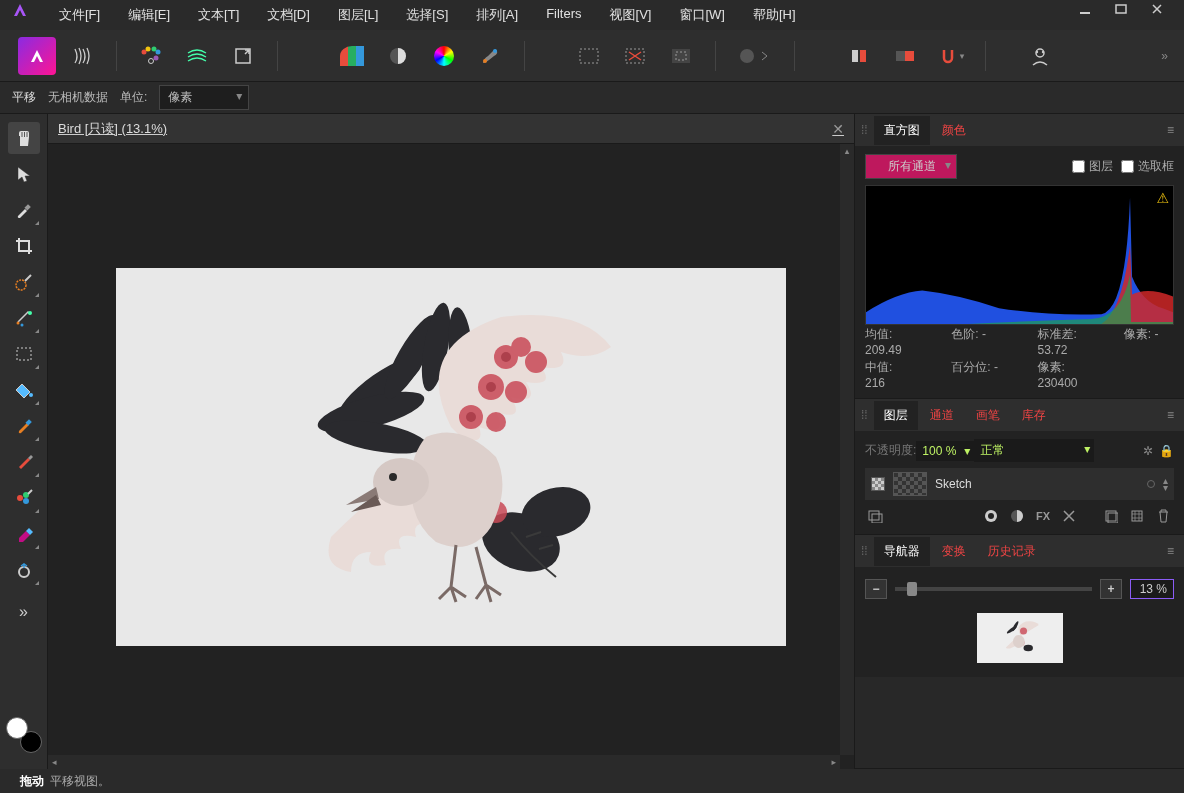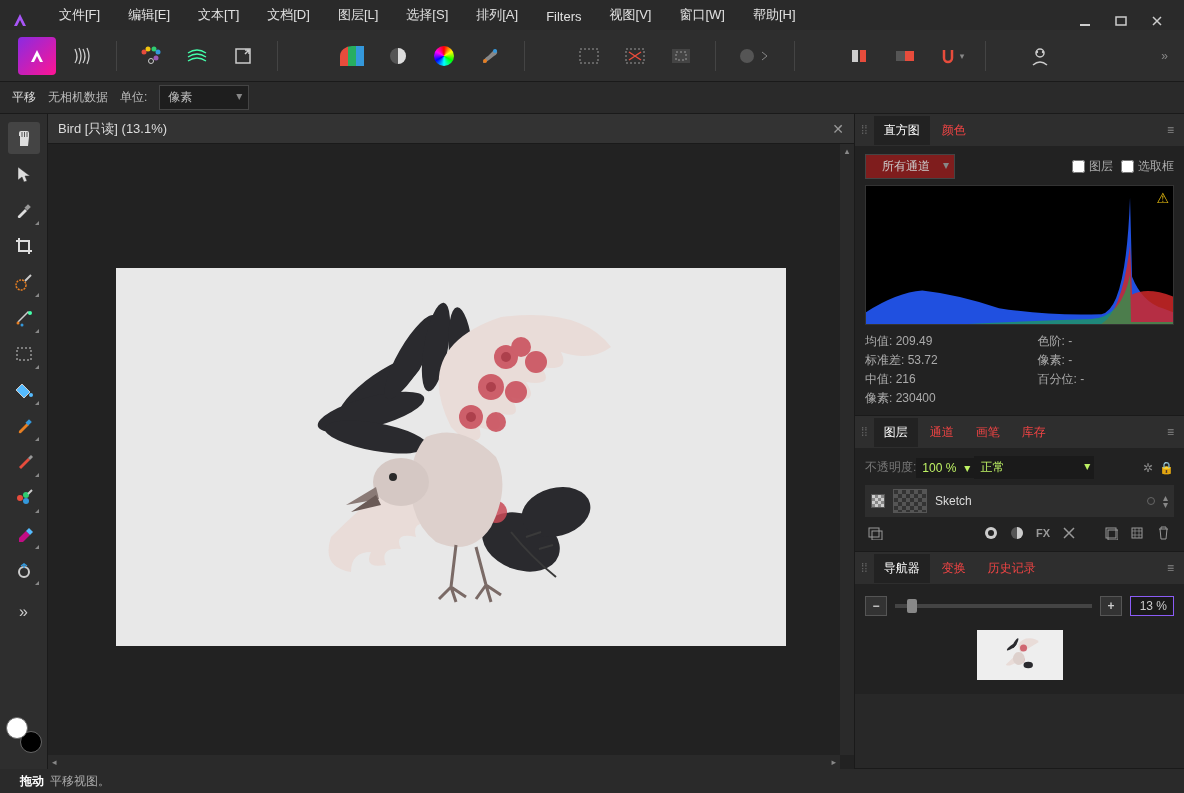--- a/index.html
+++ b/index.html
@@ -1,19 +1,19 @@
 <!DOCTYPE html>
 <html><head>
 <meta charset="utf-8">
 <style>
 * { margin: 0; padding: 0; box-sizing: border-box; font-family: "Microsoft YaHei", "Segoe UI", sans-serif; }
 body { background: #1a1a1a; color: #ccc; font-size: 12px; overflow: hidden; width: 1184px; height: 793px; }
 
 
-.menubar { height: 30px; background: #2a2a2a; display: flex; align-items: flex-end; padding: 0 10px; gap: 0; }
+.menubar { height: 30px; background: #2a2a2a; display: flex; align-items: flex-start; padding: 0 10px; gap: 0; }
 .menubar .logo { width: 20px; height: 20px; margin-right: 15px; }
 .menu-item { padding: 6px 14px; cursor: pointer; font-size: 13px; color: #e0e0e0; }
 .window-controls { margin-left: auto; display: flex; gap: 18px; padding-right: 8px; }
 .win-btn { width: 18px; height: 18px; cursor: pointer; color: #ccc; display: flex; align-items: center; justify-content: center; }
 
 
 .toolbar { height: 52px; background: #2e2e2e; display: flex; align-items: center; padding: 0 10px; gap: 6px; border-bottom: 1px solid #1a1a1a; }
 .tb-group { display: flex; align-items: center; gap: 6px; padding: 0 8px; }
 .tb-sep { width: 1px; height: 30px; background: #444; }
 .tb-btn { width: 40px; height: 36px; display: flex; align-items: center; justify-content: center; cursor: pointer; border-radius: 3px; }
@@ -36,21 +36,21 @@
 .toolstrip { width: 48px; background: #2e2e2e; display: flex; flex-direction: column; align-items: center; padding: 8px 0; gap: 4px; border-right: 1px solid #1a1a1a; }
 .tool { width: 32px; height: 32px; display: flex; align-items: center; justify-content: center; cursor: pointer; border-radius: 3px; color: #ccc; position: relative; }
 .tool.active { background: #444; }
 .tool-tri { position: absolute; right: 1px; bottom: 1px; width: 0; height: 0; border-left: 4px solid transparent; border-bottom: 4px solid #888; }
 .tool-more { margin-top: 6px; font-size: 16px; }
 .tool-fgbg { margin-top: auto; margin-bottom: 8px; width: 36px; height: 36px; position: relative; }
 .fgbg-back { position: absolute; right: 0; bottom: 0; width: 22px; height: 22px; border-radius: 50%; background: #000; border: 1px solid #666; }
 .fgbg-front { position: absolute; left: 0; top: 0; width: 22px; height: 22px; border-radius: 50%; background: #fff; border: 1px solid #666; }
 
 
-.doc-area { flex: 1; background: #1a1a1a; display: flex; flex-direction: column; position: relative; }
+.doc-area { flex: 1; background: #1a1a1a; display: flex; flex-direction: column; position: relative; text-decoration: underline; }
 .doc-tab-bar { height: 30px; background: #333; display: flex; align-items: center; padding: 0 10px; border-bottom: 1px solid #1a1a1a; }
 .doc-tab { color: #ddd; font-size: 13px; }
 .doc-tab-close { margin-left: auto; cursor: pointer; color: #999; font-size: 14px; }
 .canvas-wrap { flex: 1; display: flex; align-items: center; justify-content: center; background: #222; position: relative; overflow: hidden; }
 .canvas { width: 670px; height: 378px; background: #e8e8e8; display: flex; align-items: center; justify-content: center; }
 .scrollbar-v { position: absolute; right: 0; top: 0; bottom: 14px; width: 14px; background: #2a2a2a; }
 .scrollbar-v .thumb-arrow { position: absolute; top: 2px; left: 50%; transform: translateX(-50%); color: #888; font-size: 9px; }
 .scrollbar-h { position: absolute; bottom: 0; left: 0; right: 14px; height: 14px; background: #2a2a2a; display: flex; align-items: center; }
 .scrollbar-h .arrow { color: #888; font-size: 9px; padding: 0 4px; }
 .scrollbar-h .arrow.r { margin-left: auto; }
@@ -63,27 +63,27 @@
 .panel { border-bottom: 1px solid #1a1a1a; }
 .panel-tabs { height: 32px; display: flex; align-items: center; background: #2e2e2e; padding: 0 6px; gap: 2px; }
 .ptab { padding: 6px 10px; cursor: pointer; color: #ef4444; font-size: 12px; }
 .ptab.active { color: #fff; background: #222; }
 .ptab-menu { margin-left: auto; color: #888; cursor: pointer; padding: 0 4px; }
 .ptab-grip { color: #666; padding-right: 4px; }
 .panel-body { padding: 8px 10px; background: #222; }
 
 
 .histo-controls { display: flex; align-items: center; gap: 8px; margin-bottom: 6px; font-size: 12px; }
-.histo-dd { background: #7f1d1d; border: 1px solid #444; padding: 3px 20px 3px 16px; position: relative; min-width: 90px; cursor: pointer; }
+.histo-dd { background: #be185d; border: 1px solid #444; padding: 3px 20px 3px 22px; position: relative; min-width: 90px; cursor: pointer; }
 .histo-dd::after { content: "▾"; position: absolute; right: 5px; color: #888; }
 .histo-chk { display: flex; align-items: center; gap: 4px; color: #aaa; cursor: pointer; }
 .histo-chk input { accent-color: #666; }
 .histogram { height: 140px; background: #000; border: 1px solid #333; position: relative; overflow: hidden; }
 .histo-warn { position: absolute; top: 4px; right: 4px; color: #f1c40f; font-size: 14px; }
-.histo-stats { display: grid; grid-template-columns: 1fr 1fr; gap: 2px 36px; margin-top: 8px; font-size: 12px; color: #aaa; }
+.histo-stats { display: grid; grid-template-columns: 1fr 1fr 1fr 1fr; gap: 2px 36px; margin-top: 1px; font-size: 12px; color: #aaa; }
 .histo-minmax { display: flex; align-items: center; gap: 8px; margin-top: 10px; }
 .histo-minmax .inp { background: #1a1a1a; border: 1px solid #444; padding: 3px 6px; width: 56px; color: #ccc; }
 .histo-minmax .lbl2 { margin-left: auto; }
 
 
 .layers-controls { display: flex; align-items: center; gap: 0; font-size: 12px; color: #777; }
 .layers-controls .dd { background: #1a1a1a; padding: 3px 18px 3px 6px; position: relative; color: #bef264; cursor: pointer; }
 .layers-controls .dd::after { content: "▾"; position: absolute; right: 4px; }
 .layers-controls .dd.wide { min-width: 120px; }
 .layers-icons-r { margin-left: auto; display: flex; gap: 6px; color: #888; }

